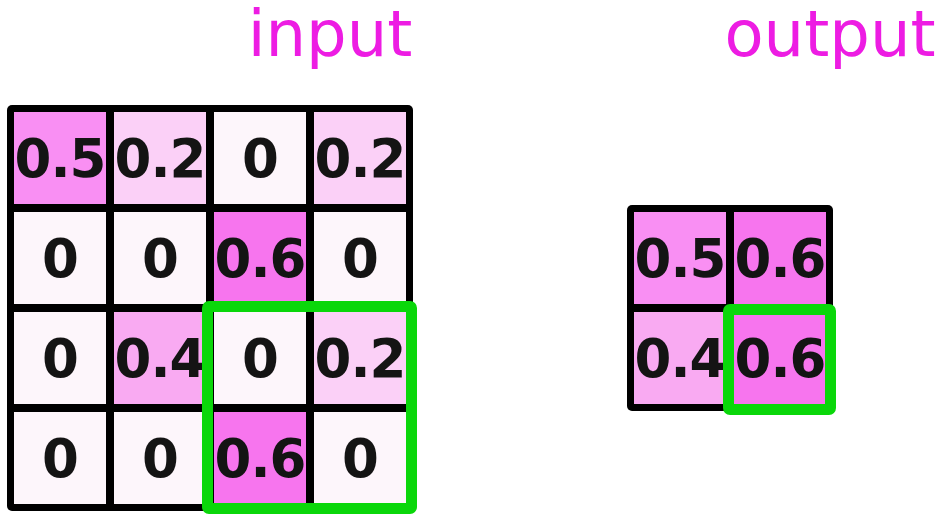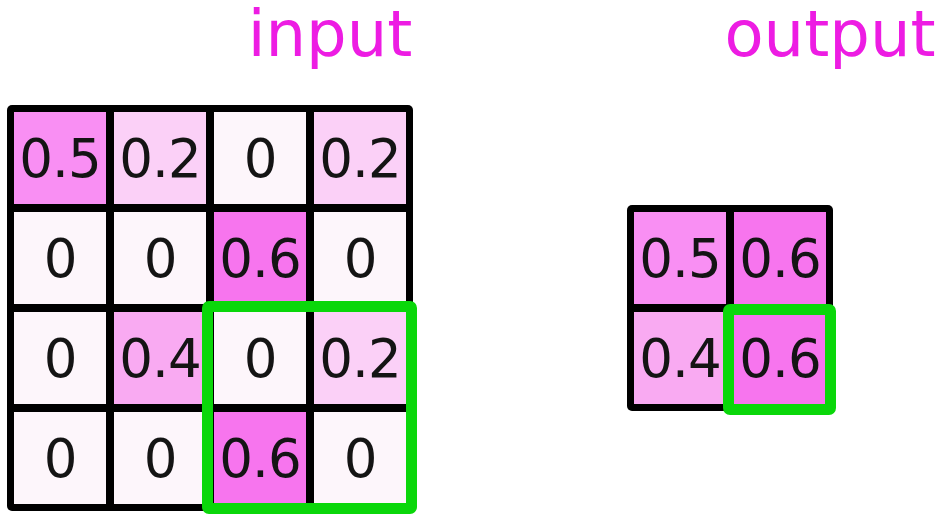--- a/index.html
+++ b/index.html
@@ -46,20 +46,21 @@
     grid-template-rows: repeat(2, 92px);
   }
   .cell {
     display: flex;
     align-items: center;
     justify-content: center;
     font-size: 53px;
     line-height: 1;
     letter-spacing: -1px;
     color: #141414;
+    font-weight: bold;
   }
   .hl {
     position: absolute;
     border-style: solid;
     border-width: 11px;
     border-radius: 7px;
     box-sizing: border-box;
     background: transparent;
     pointer-events: none;
   }

